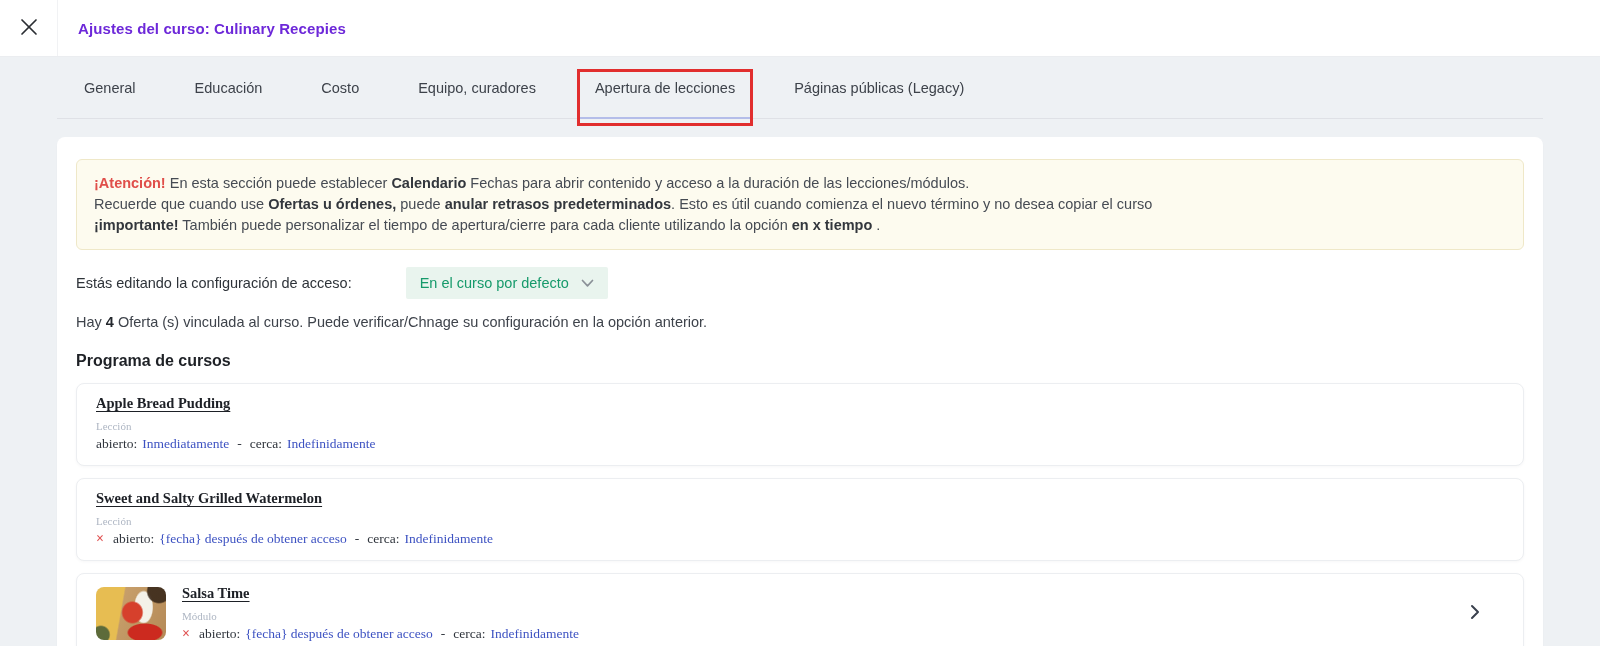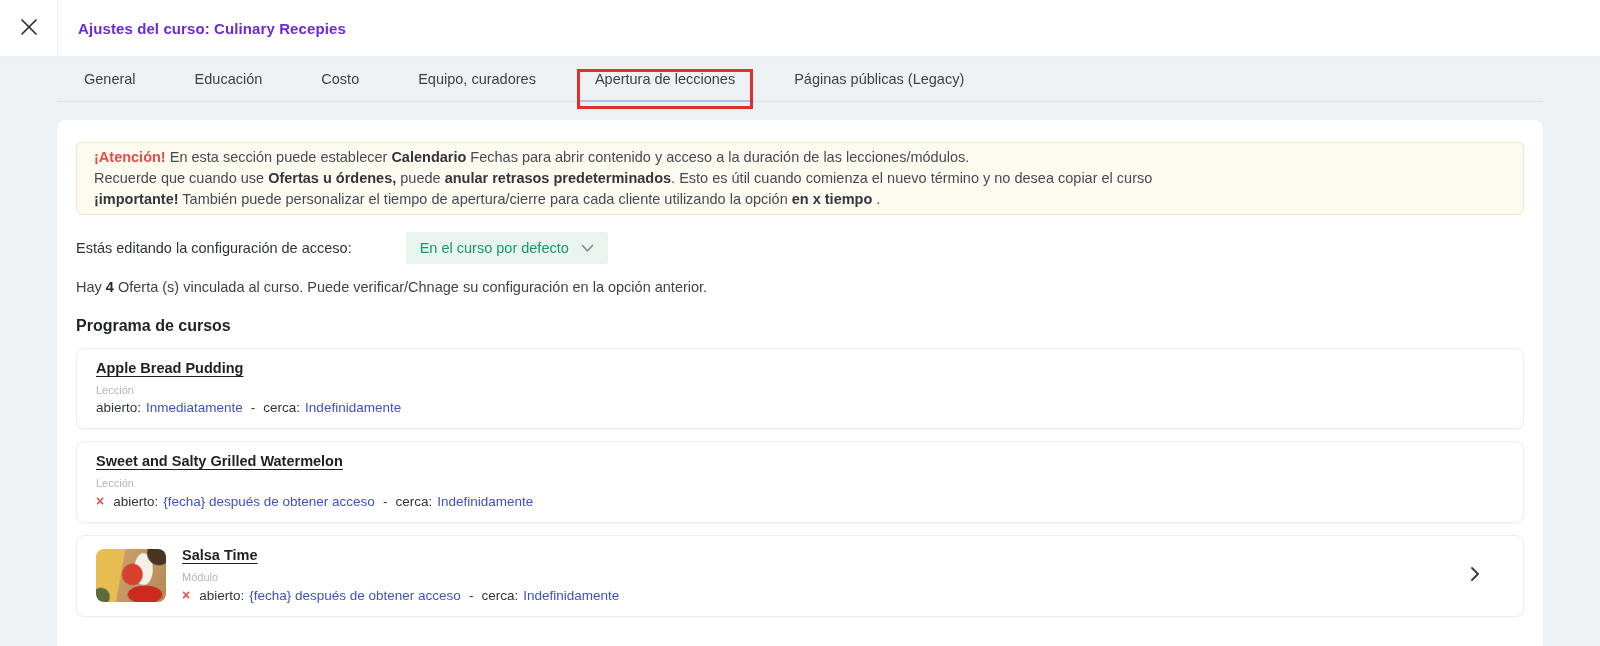--- a/index.html
+++ b/index.html
@@ -33,21 +33,21 @@
     margin-left: 20px;
     font-size: 15px;
     font-weight: 700;
     color: #6d28d9;
     letter-spacing: .1px;
   }
 
   
   .tabs-wrap {
     margin: 0 57px;
-    height: 45px;
+    height: 62px;
     border-bottom: 1px solid #dfe1e6;
     display: flex;
     align-items: stretch;
     padding-left: 12px;
     gap: 29px;
     position: relative;
   }
   .tab {
     display: flex;
     align-items: center;
@@ -80,21 +80,21 @@
     padding: 22px 19px 20px;
     min-height: 560px;
     box-shadow: 0 1px 2px rgba(30,40,60,.03);
   }
 
   
   .notice {
     background: #fdfbef;
     border: 1px solid #efe8c8;
     border-radius: 6px;
-    padding: 4px 17px;
+    padding: 13px 17px;
     line-height: 21px;
     color: #464b53;
     font-size: 14.5px;
   }
   .notice .b { font-weight: 700; color: #33373d; }
   .notice .attn { font-weight: 700; color: #e04f4a; }
   .notice .block2 { }
 
   
   .editor-row {
@@ -132,21 +132,21 @@
   .card {
     background: #fff;
     border: 1px solid #eceef1;
     border-radius: 8px;
     box-shadow: 0 1px 3px rgba(40,50,70,.04);
     padding: 11px 19px 13px;
     margin-bottom: 12px;
     display: flex;
     align-items: center;
   }
-  .card-body { flex: 1; min-width: 0; }
+  .card-body { flex: 1; min-width: 0; font-family: Liberation Serif, serif; }
   .card-title {
     font-weight: 700;
     font-size: 14.5px;
     color: #1d2026;
     text-decoration: underline;
     text-underline-offset: 3px;
     display: inline-block;
     cursor: pointer;
   }
   .card-type {

